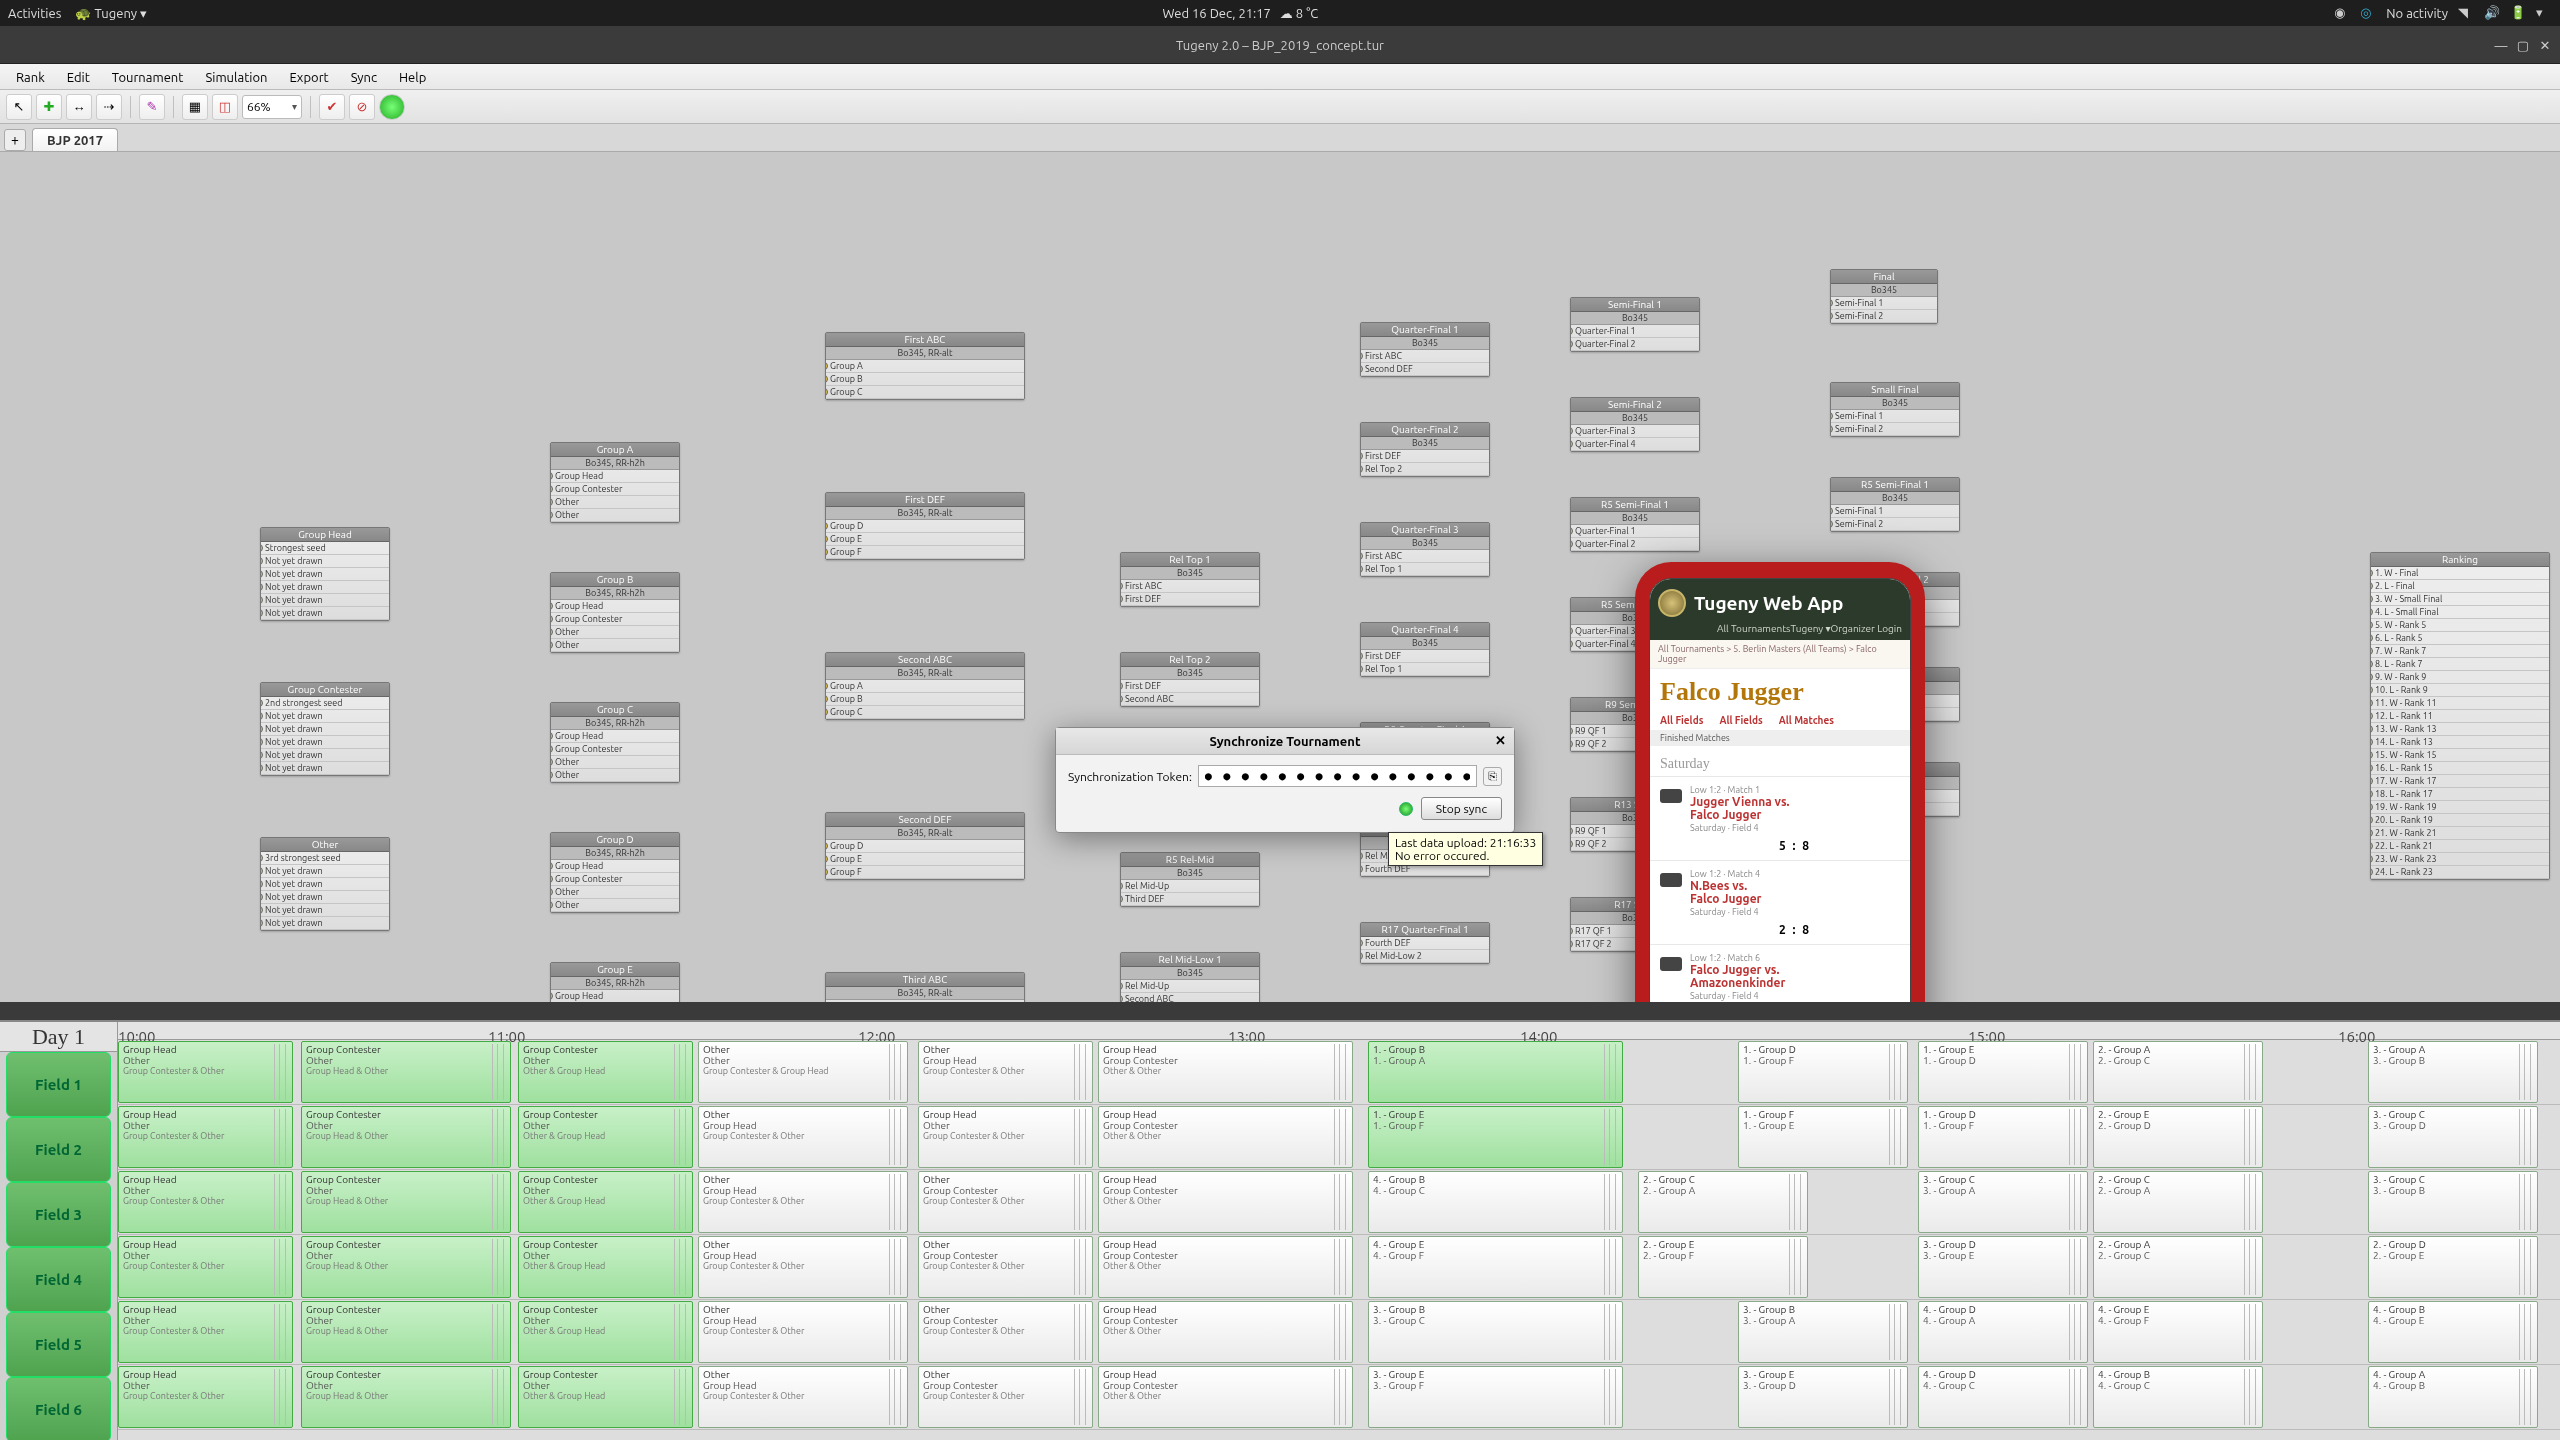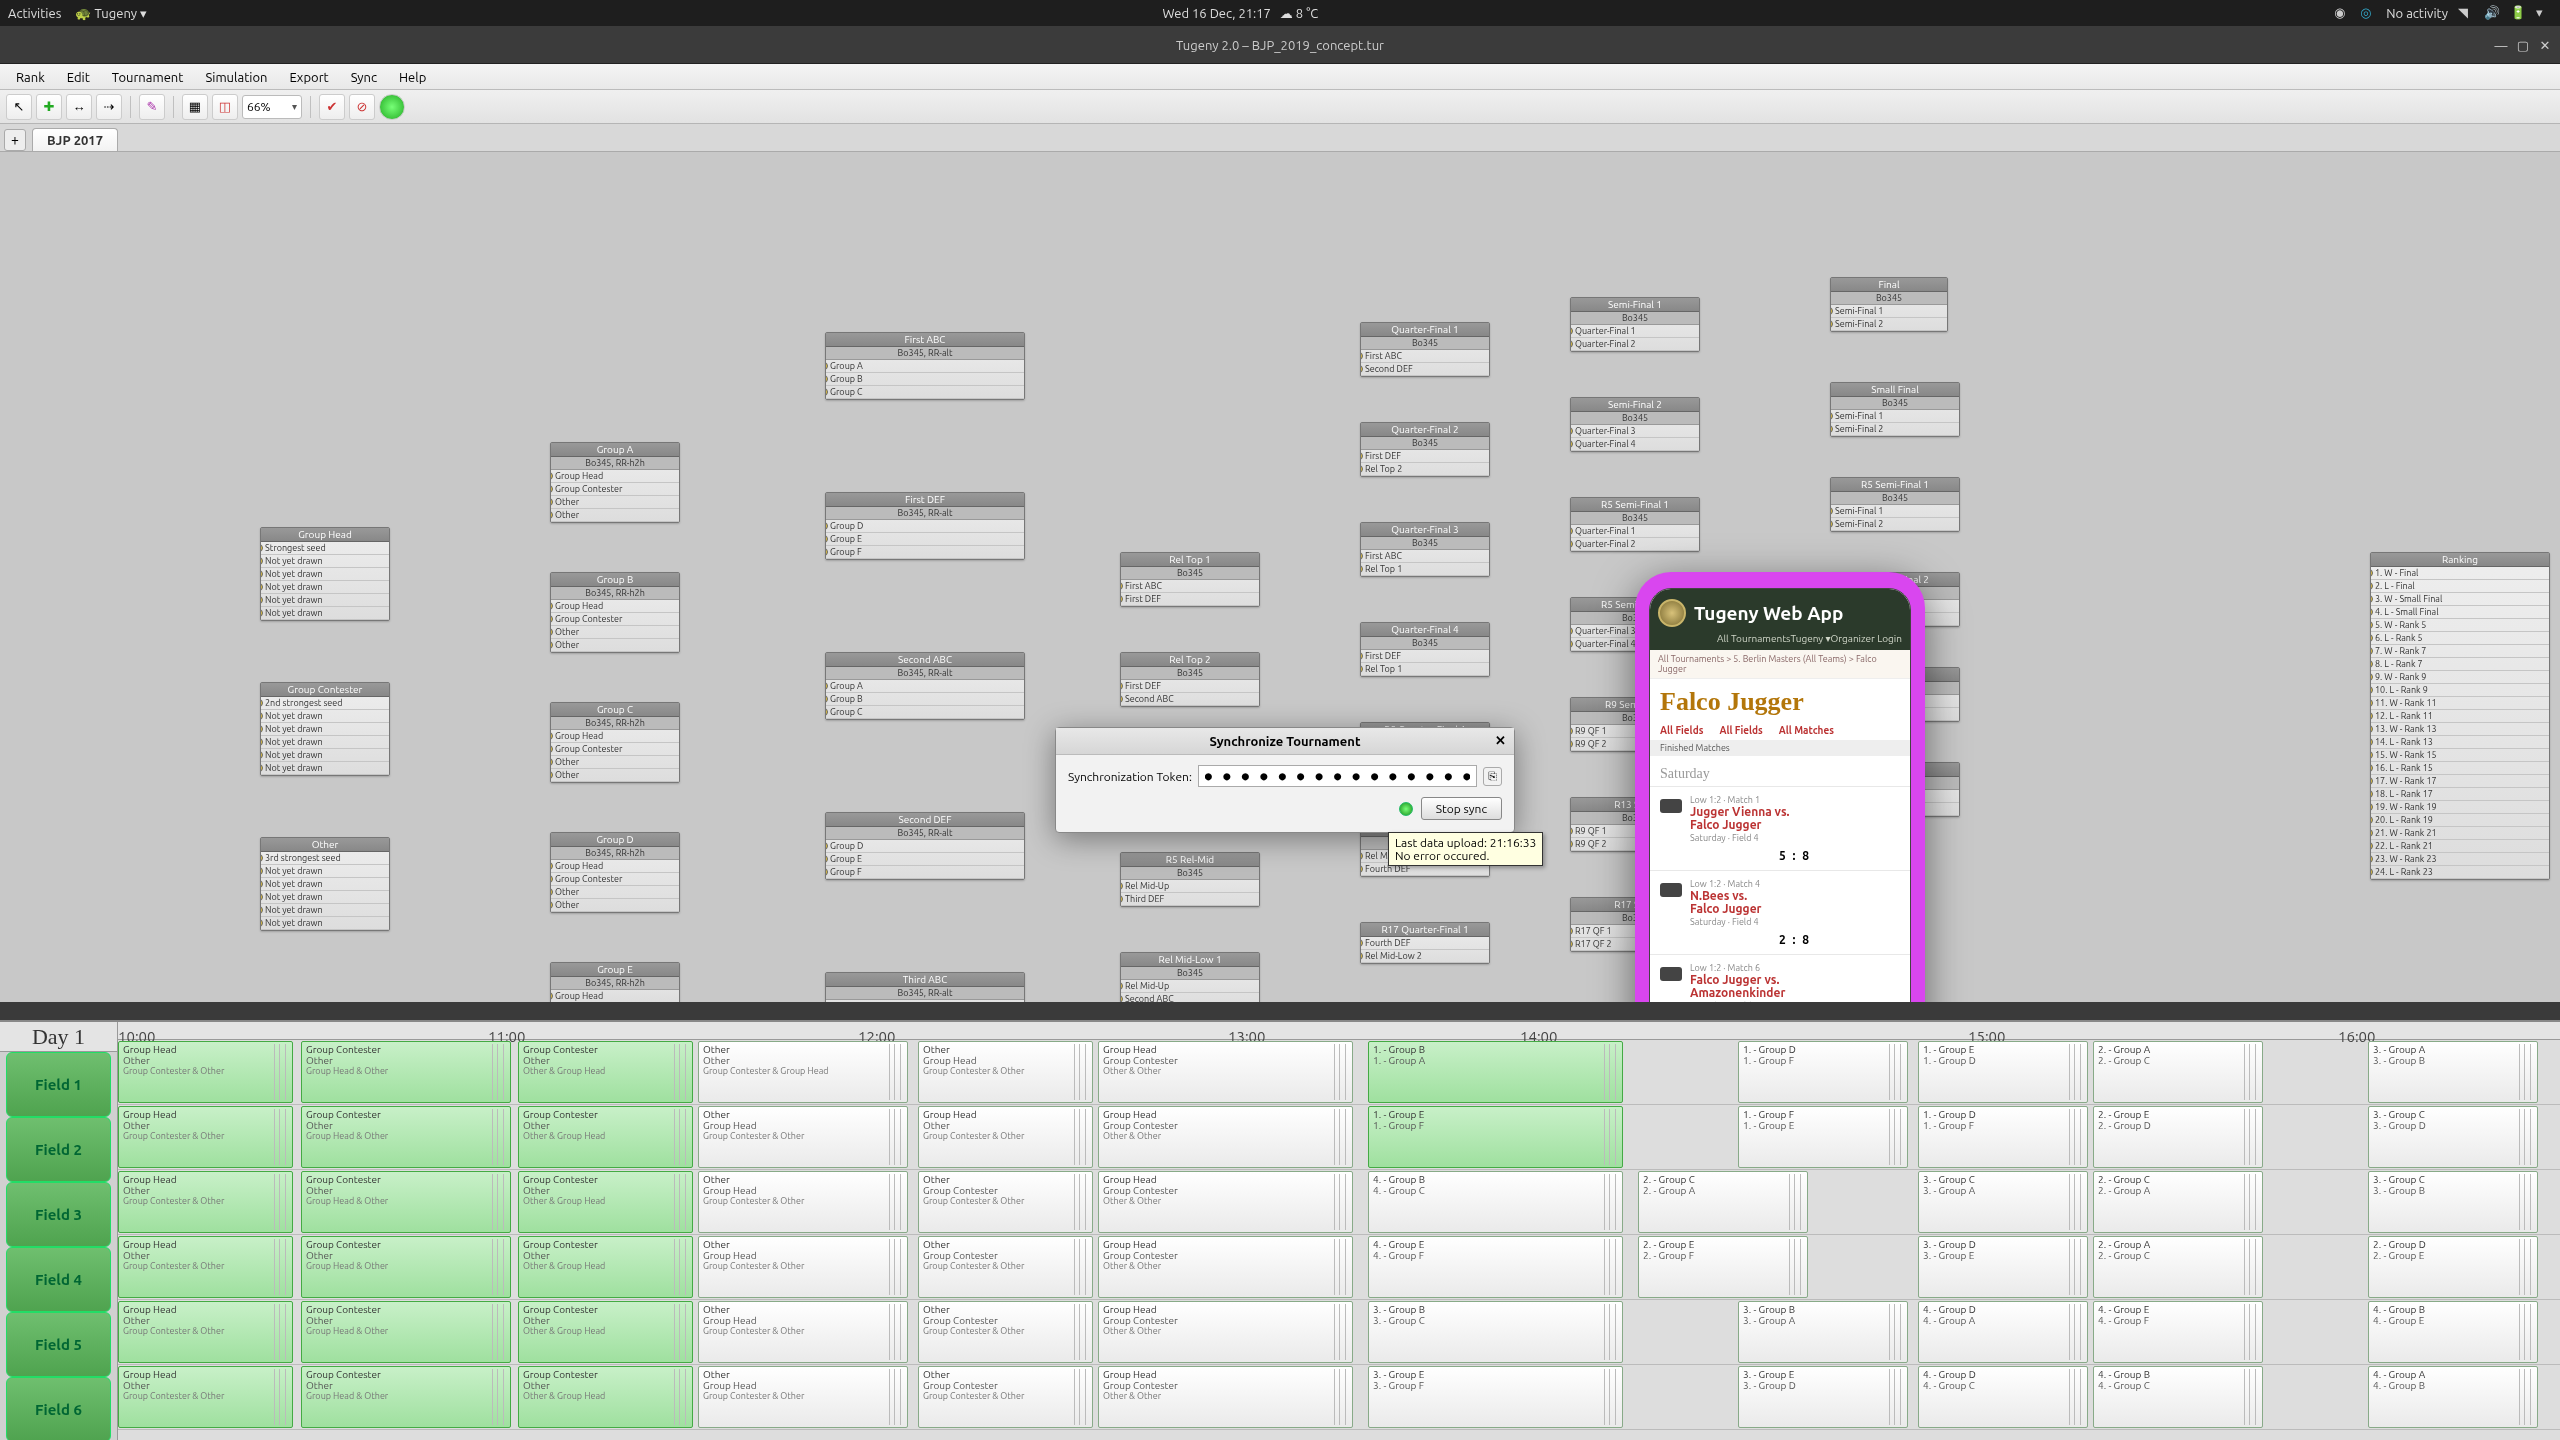--- a/index.html
+++ b/index.html
@@ -49,21 +49,21 @@
 .dialog .dlg-title .close { position:absolute; right:8px; top:5px; font-size:13px; cursor:default;}
 .dialog .dlg-body { padding:10px 12px 12px; }
 .dialog .token-row { display:flex; align-items:center; gap:6px; margin-bottom:10px;}
 .dialog .token-row input { flex:1; border:1px solid #aaa; padding:3px 6px; background:#fff; font-family:monospace; letter-spacing:2px; font-size:12px; }
 .dialog .action-row { display:flex; justify-content:flex-end; gap:8px; align-items:center;}
 .dialog .led { width:14px; height:14px; border-radius:50%; background: radial-gradient(#7aff7a,#1a8f1a); border:1px solid #2b6; }
 .dialog button { padding:4px 14px; border:1px solid #888; background:linear-gradient(#fff,#ddd); border-radius:3px; font-size:12px;}
 .tooltip { position:absolute; left:1388px; top:680px; background:#ffffe1; border:1px solid #333; padding:3px 6px; font-size:12px; box-shadow:2px 2px 4px rgba(0,0,0,0.3); white-space:pre; z-index:50;}
 
 
-.phone { position:absolute; left:1635px; top:420px; width:290px; height:630px; background:#d946ef; border-radius:36px; padding:16px 14px; box-shadow:0 10px 40px rgba(0,0,0,0.5); z-index:40;}
+.phone { position:absolute; left:1635px; top:410px; width:290px; height:630px; background:#b91c1c; border-radius:36px; padding:16px 14px; box-shadow:0 10px 40px rgba(0,0,0,0.5); z-index:40;}
 .phone .screen { width:100%; height:100%; background:#fff; border-radius:22px; overflow:hidden; border:1px solid #444;}
 .phone .apphdr { background:#2b3a2b; color:#fff; padding:10px 8px 6px; }
 .phone .apphdr .brand { display:flex; align-items:center; gap:8px; font-size:19px; font-weight:bold;}
 .phone .apphdr .brand .logo { width:28px; height:28px; background:radial-gradient(#d8c27a,#7a6a30); border-radius:50%; border:2px solid #c9b56a;}
 .phone .apphdr .tabs { display:flex; justify-content:flex-end; font-size:10px; margin-top:6px; color:#d0d6c8;}
 .phone .crumb { font-size:9px; color:#866; padding:4px 8px; background:#faf6f0; border-bottom:1px solid #eee;}
 .phone .teamname { font-family: Georgia, serif; font-size:26px; font-weight:bold; color:#b3760a; padding:8px 10px;}
 .phone .subtabs { display:flex; gap:16px; font-size:10px; padding:0 10px 4px; color:#b33; font-weight:bold;}
 .phone .sectionlabel { font-size:9px; background:#eee; padding:3px 10px; color:#555;}
 .phone .dayhdr { color:#999; font-size:14px; padding:10px 10px 4px; font-family:Georgia,serif;}
@@ -383,21 +383,21 @@
       </div>
       <div class="node" style="left: 1570px; top: 745px; width: 130px;">
         <div class="hdr">R17 Semi</div>
         <div class="sub">Bo345</div>
         <div class="row">R17 QF 1</div>
         <div class="row">R17 QF 2</div>
       </div>
     </div>
 
   <div id="col-fin">
-      <div class="node" style="left: 1830px; top: 125px; width: 118px;">
+      <div class="node" style="left: 1830px; top: 117px; width: 108px;">
         <div class="hdr">Final</div>
         <div class="sub">Bo345</div>
         <div class="row">Semi-Final 1</div>
         <div class="row">Semi-Final 2</div>
       </div>
       <div class="node" style="left: 1830px; top: 230px; width: 130px;">
         <div class="hdr">Small Final</div>
         <div class="sub">Bo345</div>
         <div class="row">Semi-Final 1</div>
         <div class="row">Semi-Final 2</div>

